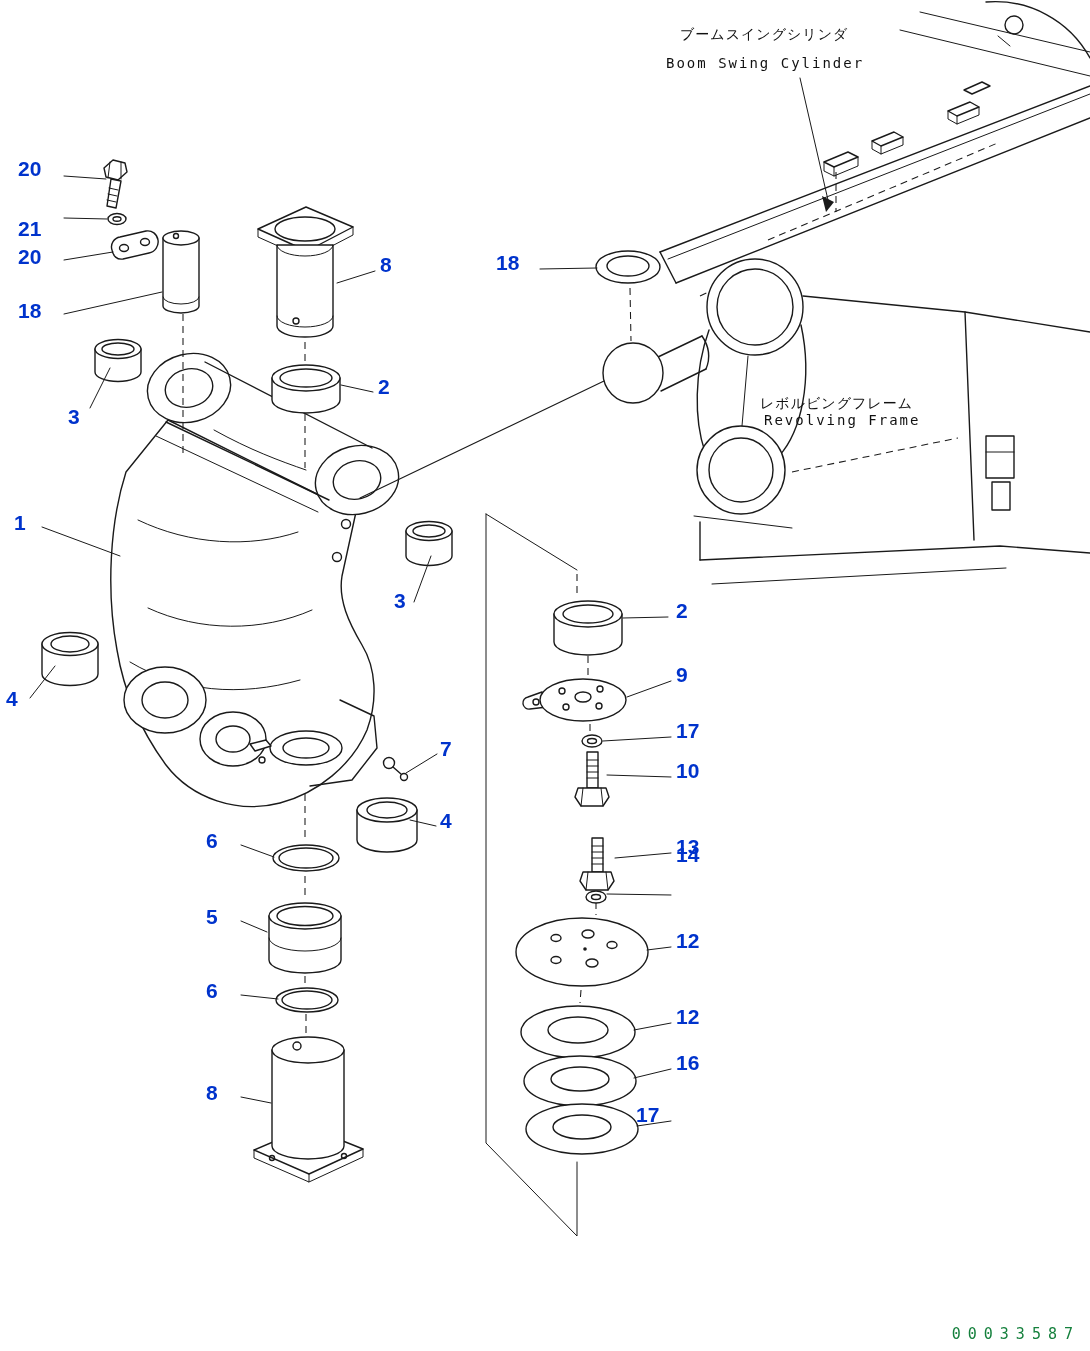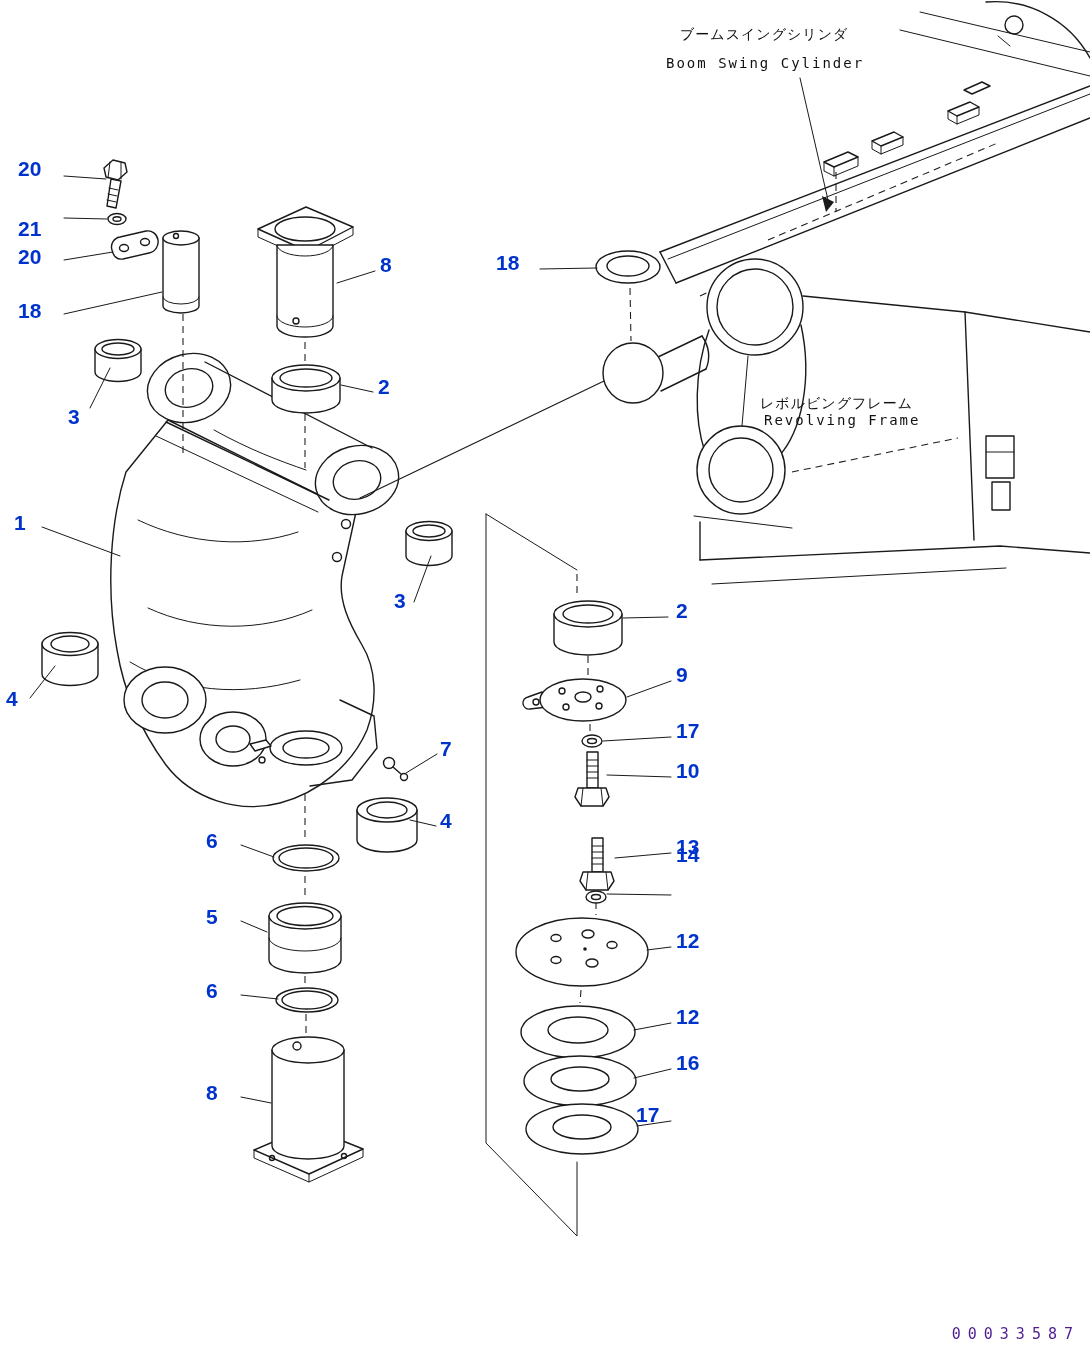--- a/index.html
+++ b/index.html
@@ -9,21 +9,21 @@
          overflow:hidden;font-family:"DejaVu Sans Mono","Liberation Mono",monospace;color:#111;}
   svg.canvas{position:absolute;left:0;top:0;}
   .s{fill:none;stroke:var(--line);stroke-width:1.4;stroke-linecap:round;stroke-linejoin:round}
   .w{fill:#fff;stroke:var(--line);stroke-width:1.4;stroke-linejoin:round}
   .t{fill:none;stroke:var(--line);stroke-width:1;stroke-linecap:round}
   .d{fill:none;stroke:var(--line);stroke-width:1.05;stroke-dasharray:7 5}
   .fl{fill:var(--line);stroke:none}
   .callout{position:absolute;font-family:"Liberation Sans","DejaVu Sans",sans-serif;
            font-weight:bold;font-size:21px;line-height:1;color:var(--callout);}
   .lbl{position:absolute;white-space:pre;font-size:14px;letter-spacing:1px;color:#111;}
-  .doc{position:absolute;right:10px;bottom:8px;font-size:15px;letter-spacing:7px;color:#4c1d95;}
+  .doc{position:absolute;right:10px;bottom:8px;font-size:15px;letter-spacing:7px;color:#15803d;}
 </style>
 </head>
 <body>
 
 <div class="stage">
 
   <svg class="canvas" width="1090" height="1351" viewBox="0 0 1090 1351">
 
     <g>
       <path class="s" d="M660,252 L1090,86"></path>

